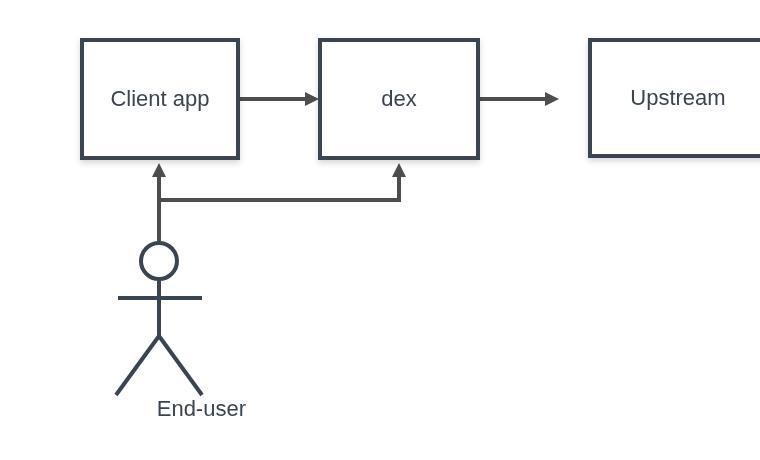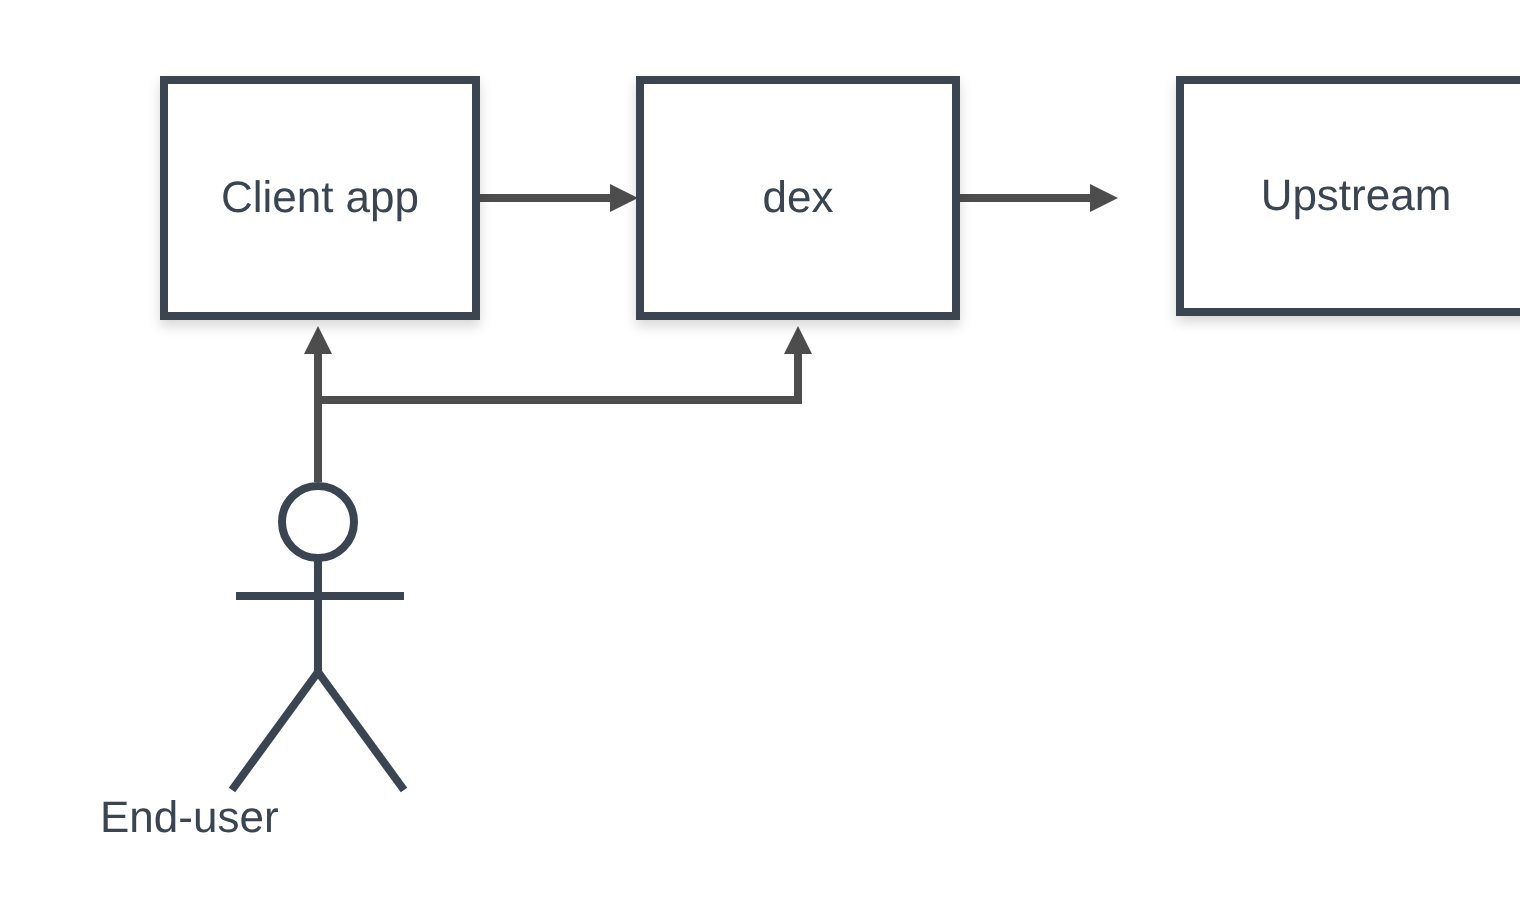--- a/index.html
+++ b/index.html
@@ -56,24 +56,24 @@
     text-align: center;
     color: var(--text);
     font-size: 22px;
     line-height: 30px;
   }
   .node-client-app { left: 80px;  top: 38px; width: 160px; height: 122px; }
   .node-dex        { left: 318px; top: 38px; width: 162px; height: 122px; }
   .node-upstream   { left: 588px; top: 38px; width: 180px; height: 120px; }
   .actor-label {
     position: absolute;
-    left: 50px;
+    left: 66px;
     top: 396px;
     width: 180px;
-    text-align: left;
+    text-align: right;
     color: var(--text);
     font-size: 22px;
     line-height: 26px;
   }
 </style>
 </head>
 <body>
 
 <div class="canvas">
 

